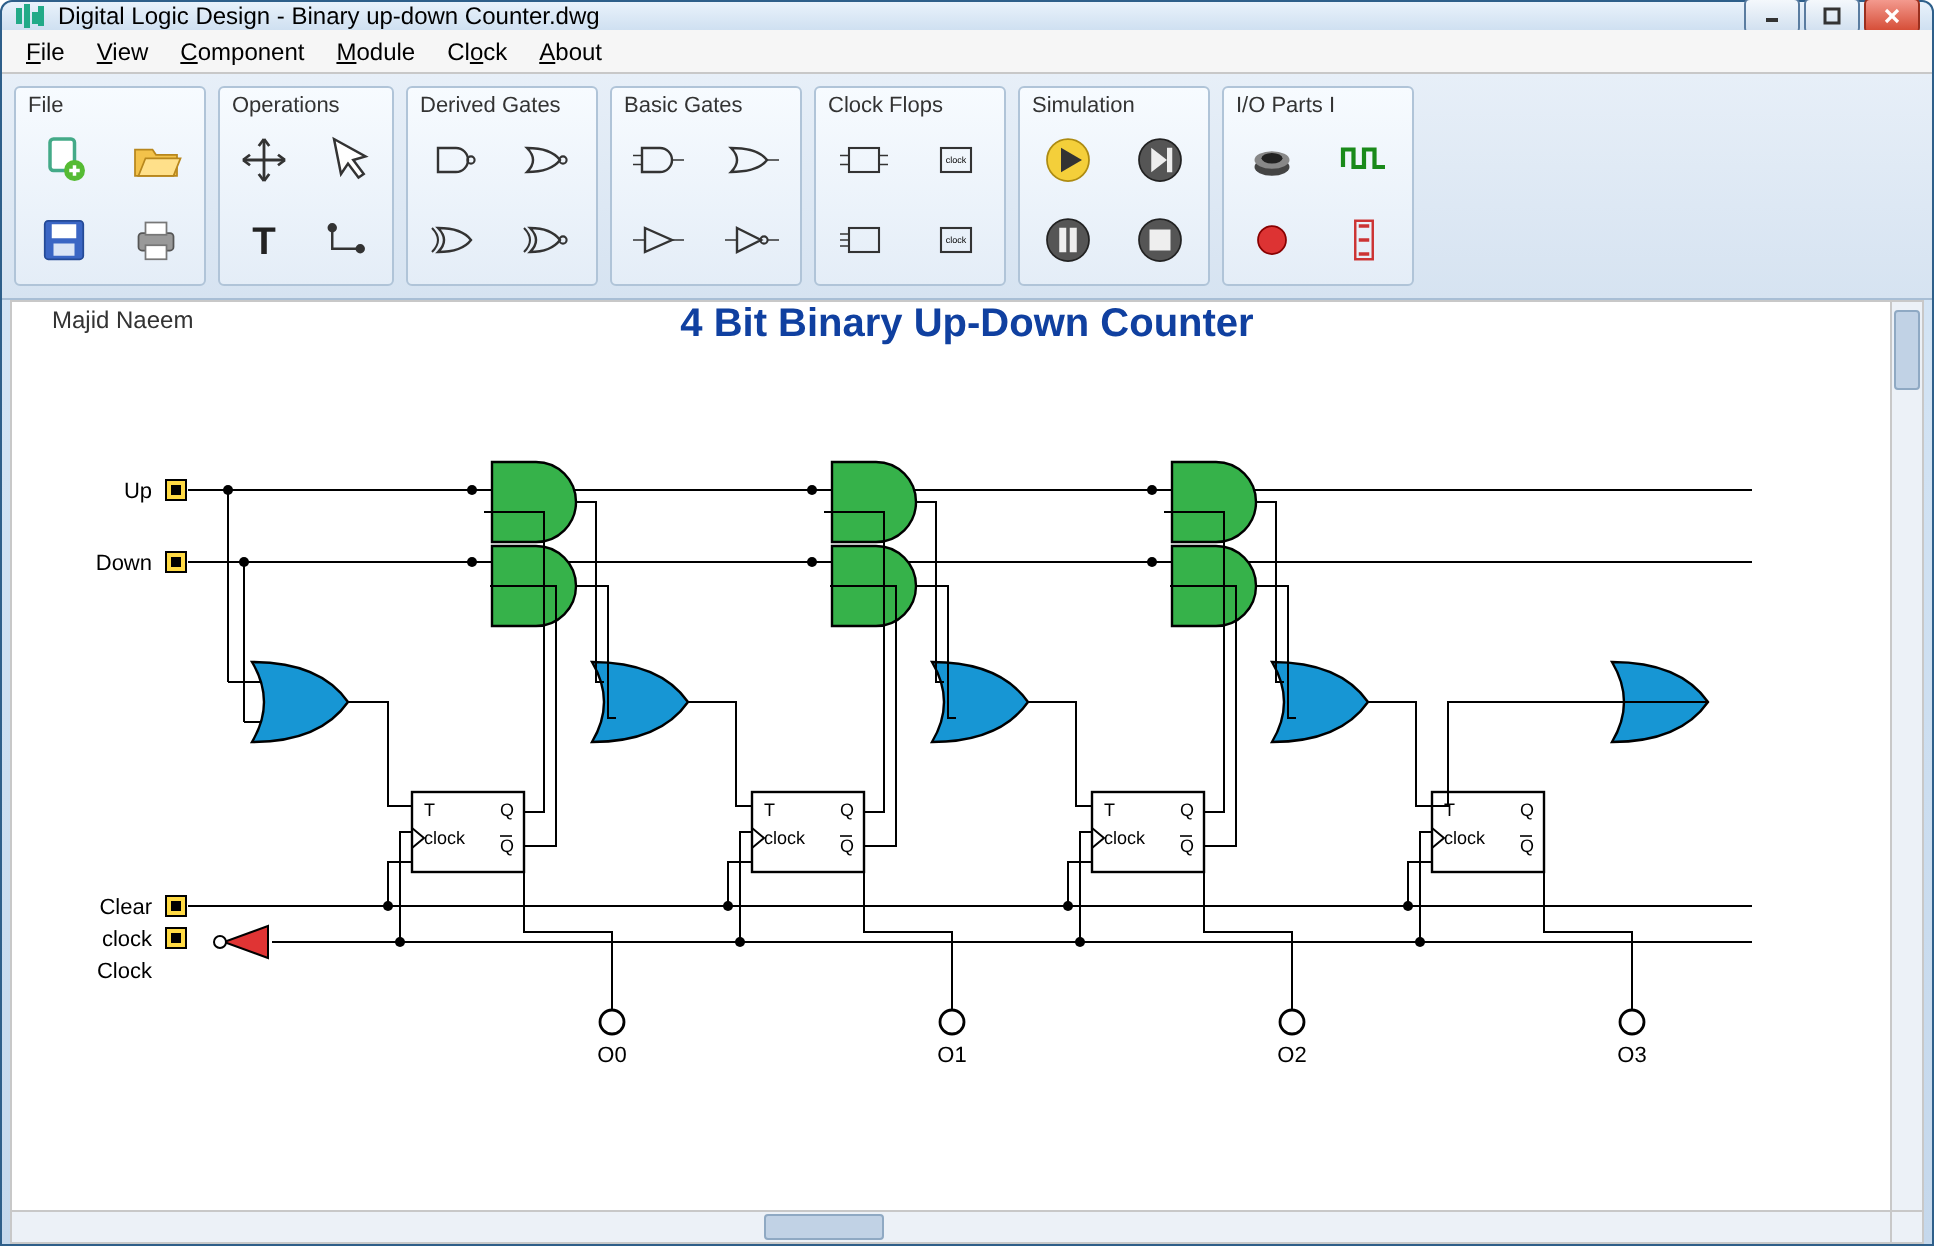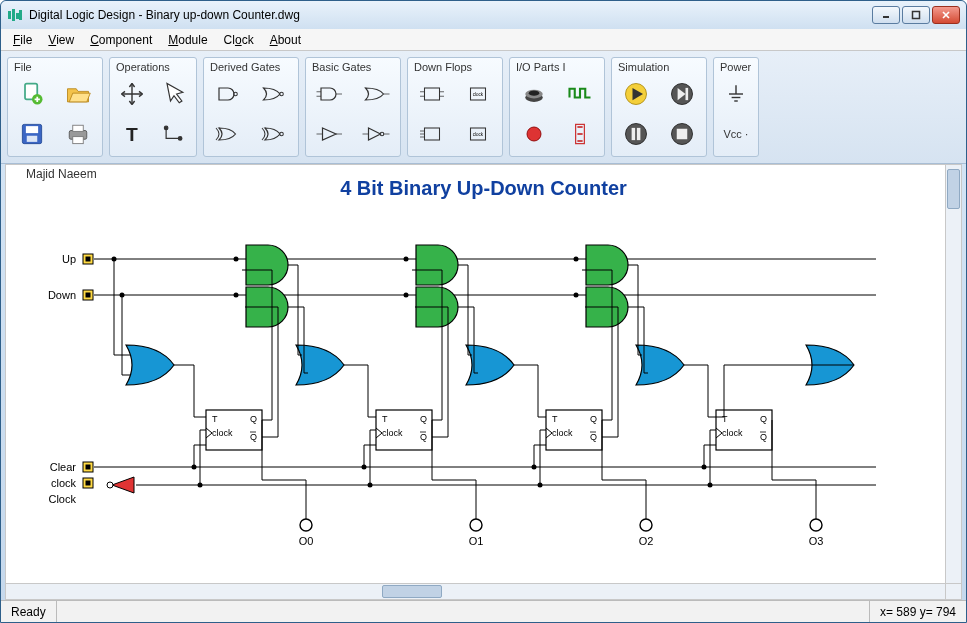--- a/index.html
+++ b/index.html
@@ -1,20 +1,20 @@
 <!DOCTYPE html>
 <html><head>
 <meta charset="utf-8">
 <style>
   * { box-sizing: border-box; margin: 0; padding: 0; font-family: "Segoe UI", Tahoma, sans-serif; }
   body { background: #fff; width: 967px; height: 623px; overflow: hidden; }
 
   
   .window { width: 967px; height: 623px; border: 1px solid #2e5f8a; border-radius: 6px 6px 0 0; background: linear-gradient(#d8e8f7,#c5d8ec); display:flex; flex-direction:column; }
-  .titlebar { height:28px; display:flex; align-items:center; padding:0 6px; background:linear-gradient(#e9f2fb,#cfe0f1); border-radius:6px 6px 0 0; }
+  .titlebar { height:14px; display:flex; align-items:center; padding:0 6px; background:linear-gradient(#e9f2fb,#cfe0f1); border-radius:6px 6px 0 0; }
   .titlebar .app-icon { width:16px; height:16px; margin-right:6px; }
   .titlebar .title { font-size:12px; color:#000; flex:1; }
   .winbtns { display:flex; gap:2px; }
   .winbtn { width:28px; height:18px; border:1px solid #5a7ca0; border-radius:3px; display:flex; align-items:center; justify-content:center; background:linear-gradient(#f4f8fc,#d0dfef); font-size:10px; cursor:pointer; }
   .winbtn.close { background:linear-gradient(#f39a8e,#d44a33); color:#fff; border-color:#9a2f1e; }
 
   
   .menubar { height:22px; background:#f6f6f6; border-bottom:1px solid #c8c8c8; display:flex; align-items:center; padding:0 6px; gap:4px; font-size:12px; }
   .menu-item { padding:2px 6px; cursor:pointer; }
   .menu-item u { text-decoration: underline; }
@@ -27,21 +27,21 @@
   .tool-grid { display:flex; flex-direction:column; gap:4px; }
   .tool-btn { width:40px; height:36px; display:flex; align-items:center; justify-content:center; border:1px solid transparent; border-radius:3px; cursor:pointer; }
   .tool-btn svg { width:28px; height:28px; }
   .tool-btn.small svg{ width:30px; height:20px;}
   .narrow .tool-btn { width:36px; }
 
   
   .client { flex:1; display:flex; flex-direction:column; background:#fff; border:1px solid #c8c8c8; margin:0 4px; position:relative; overflow:hidden; }
   .canvas-wrap { flex:1; position:relative; overflow:hidden; }
   .author { position:absolute; top:2px; left:20px; font-size:12px; color:#333; }
-  .canvas-title { text-align:center; font-size:20px; font-weight:bold; color:#1040a0; padding-top:12px; }
+  .canvas-title { text-align:center; font-size:20px; font-weight:bold; color:#1040a0; }
   .schematic { position:absolute; left:0; top:40px; }
 
   
   .vscroll { position:absolute; right:0; top:0; bottom:16px; width:16px; background:#ecf1f7; border-left:1px solid #c8c8c8; }
   .vscroll .thumb{ position:absolute; left:1px; right:1px; top:4px; height:40px; background:#c1d2e5; border:1px solid #8fa9c3; border-radius:2px;}
   .hscroll { position:absolute; left:0; right:16px; bottom:0; height:16px; background:#ecf1f7; border-top:1px solid #c8c8c8; }
   .hscroll .thumb{ position:absolute; top:1px; bottom:1px; left:40%; width:60px; background:#c1d2e5; border:1px solid #8fa9c3; border-radius:2px;}
   .corner { position:absolute; right:0; bottom:0; width:16px; height:16px; background:#ecf1f7; border-left:1px solid #c8c8c8; border-top:1px solid #c8c8c8;}
 
   
@@ -231,21 +231,21 @@
                 <circle cx="28" cy="12" r="2.4" fill="none" stroke="#333" stroke-width="1.4"></circle>
                 <line x1="2" y1="12" x2="10" y2="12" stroke="#333"></line>
                 <line x1="30" y1="12" x2="38" y2="12" stroke="#333"></line>
               </svg>
             </div>
         </div>
       </div>
     </div>
 
     <div class="tool-group">
-      <span class="label">Down Flops</span>
+      <span class="label">Clock Flops</span>
       <div class="tool-grid">
         <div class="tool-row">
           <div class="tool-btn small">
               <svg viewBox="0 0 40 24">
                 <rect x="10" y="4" width="20" height="16" fill="none" stroke="#333" stroke-width="1.4"></rect>
                 <line x1="4" y1="9" x2="10" y2="9" stroke="#333"></line>
                 <line x1="4" y1="15" x2="10" y2="15" stroke="#333"></line>
                 <line x1="30" y1="9" x2="36" y2="9" stroke="#333"></line>
                 <line x1="30" y1="15" x2="36" y2="15" stroke="#333"></line>
               </svg>
@@ -270,20 +270,56 @@
               <svg viewBox="0 0 40 24">
                 <rect x="10" y="4" width="20" height="16" fill="none" stroke="#333" stroke-width="1.4"></rect>
                 <text x="20" y="14" font-size="6" text-anchor="middle">clock</text>
               </svg>
             </div>
         </div>
       </div>
     </div>
 
     <div class="tool-group">
+      <span class="label">Simulation</span>
+      <div class="tool-grid">
+        <div class="tool-row">
+          <div class="tool-btn">
+              <svg viewBox="0 0 32 32">
+                <circle cx="16" cy="16" r="12" fill="#f4cf3a" stroke="#ad8b12"></circle>
+                <path d="M12 9l12 7-12 7z" fill="#333"></path>
+              </svg>
+            </div>
+          <div class="tool-btn">
+              <svg viewBox="0 0 32 32">
+                <circle cx="16" cy="16" r="12" fill="#555" stroke="#222"></circle>
+                <path d="M11 9l9 7-9 7z" fill="#eee"></path>
+                <rect x="20" y="9" width="3" height="14" fill="#eee"></rect>
+              </svg>
+            </div>
+        </div>
+        <div class="tool-row">
+          <div class="tool-btn">
+              <svg viewBox="0 0 32 32">
+                <circle cx="16" cy="16" r="12" fill="#555" stroke="#222"></circle>
+                <rect x="11" y="9" width="4" height="14" fill="#eee"></rect>
+                <rect x="17" y="9" width="4" height="14" fill="#eee"></rect>
+              </svg>
+            </div>
+          <div class="tool-btn">
+              <svg viewBox="0 0 32 32">
+                <circle cx="16" cy="16" r="12" fill="#555" stroke="#222"></circle>
+                <rect x="10" y="10" width="12" height="12" fill="#eee"></rect>
+              </svg>
+            </div>
+        </div>
+      </div>
+    </div>
+
+    <div class="tool-group">
       <span class="label">I/O Parts I</span>
       <div class="tool-grid">
         <div class="tool-row">
           <div class="tool-btn">
               <svg viewBox="0 0 32 32">
                 <ellipse cx="16" cy="20" rx="10" ry="5" fill="#444"></ellipse>
                 <ellipse cx="16" cy="16" rx="10" ry="5" fill="#888"></ellipse>
                 <ellipse cx="16" cy="15" rx="6" ry="3" fill="#222"></ellipse>
               </svg>
             </div>
@@ -304,76 +340,22 @@
                 <rect x="11" y="5" width="10" height="22" fill="none" stroke="#c33" stroke-width="1.4"></rect>
                 <line x1="13" y1="8" x2="19" y2="8" stroke="#c33" stroke-width="2"></line>
                 <line x1="13" y1="16" x2="19" y2="16" stroke="#c33" stroke-width="2"></line>
                 <line x1="13" y1="24" x2="19" y2="24" stroke="#c33" stroke-width="2"></line>
               </svg>
             </div>
         </div>
       </div>
     </div>
 
-    <div class="tool-group">
-      <span class="label">Simulation</span>
-      <div class="tool-grid">
-        <div class="tool-row">
-          <div class="tool-btn">
-              <svg viewBox="0 0 32 32">
-                <circle cx="16" cy="16" r="12" fill="#f4cf3a" stroke="#ad8b12"></circle>
-                <path d="M12 9l12 7-12 7z" fill="#333"></path>
-              </svg>
-            </div>
-          <div class="tool-btn">
-              <svg viewBox="0 0 32 32">
-                <circle cx="16" cy="16" r="12" fill="#555" stroke="#222"></circle>
-                <path d="M11 9l9 7-9 7z" fill="#eee"></path>
-                <rect x="20" y="9" width="3" height="14" fill="#eee"></rect>
-              </svg>
-            </div>
-        </div>
-        <div class="tool-row">
-          <div class="tool-btn">
-              <svg viewBox="0 0 32 32">
-                <circle cx="16" cy="16" r="12" fill="#555" stroke="#222"></circle>
-                <rect x="11" y="9" width="4" height="14" fill="#eee"></rect>
-                <rect x="17" y="9" width="4" height="14" fill="#eee"></rect>
-              </svg>
-            </div>
-          <div class="tool-btn">
-              <svg viewBox="0 0 32 32">
-                <circle cx="16" cy="16" r="12" fill="#555" stroke="#222"></circle>
-                <rect x="10" y="10" width="12" height="12" fill="#eee"></rect>
-              </svg>
-            </div>
-        </div>
-      </div>
-    </div>
-
-
-
-    <div class="tool-group narrow">
-      <span class="label">Power</span>
-      <div class="tool-grid">
-        <div class="tool-row">
-            <div class="tool-btn">
-              <svg viewBox="0 0 32 32" stroke="#333" stroke-width="1.6">
-                <line x1="16" y1="6" x2="16" y2="16"></line>
-                <line x1="8" y1="16" x2="24" y2="16"></line>
-                <line x1="11" y1="20" x2="21" y2="20"></line>
-                <line x1="14" y1="24" x2="18" y2="24"></line>
-              </svg>
-            </div>
-          </div>
-        <div class="tool-row">
-            <div class="tool-btn" style="font-size:11px; color:#333;">Vcc ·</div>
-          </div>
-      </div>
-    </div>
+
+
 
   </div>
 
   <div class="client">
     <div class="canvas-wrap">
       <span class="author">Majid Naeem</span>
       <div class="canvas-title">4 Bit Binary Up-Down Counter</div>
 
       <svg class="schematic" width="920" height="370">
         <defs>
@@ -516,18 +498,14 @@
       <div class="vscroll">
           <div class="thumb"></div>
         </div>
       <div class="hscroll">
           <div class="thumb"></div>
         </div>
       <div class="corner"></div>
     </div>
   </div>
 
-  <div class="statusbar">
-    <div class="pane">Ready</div>
-    <div class="pane coords">x= 589  y= 794</div>
-  </div>
 
 </div>
 
 </body></html>

